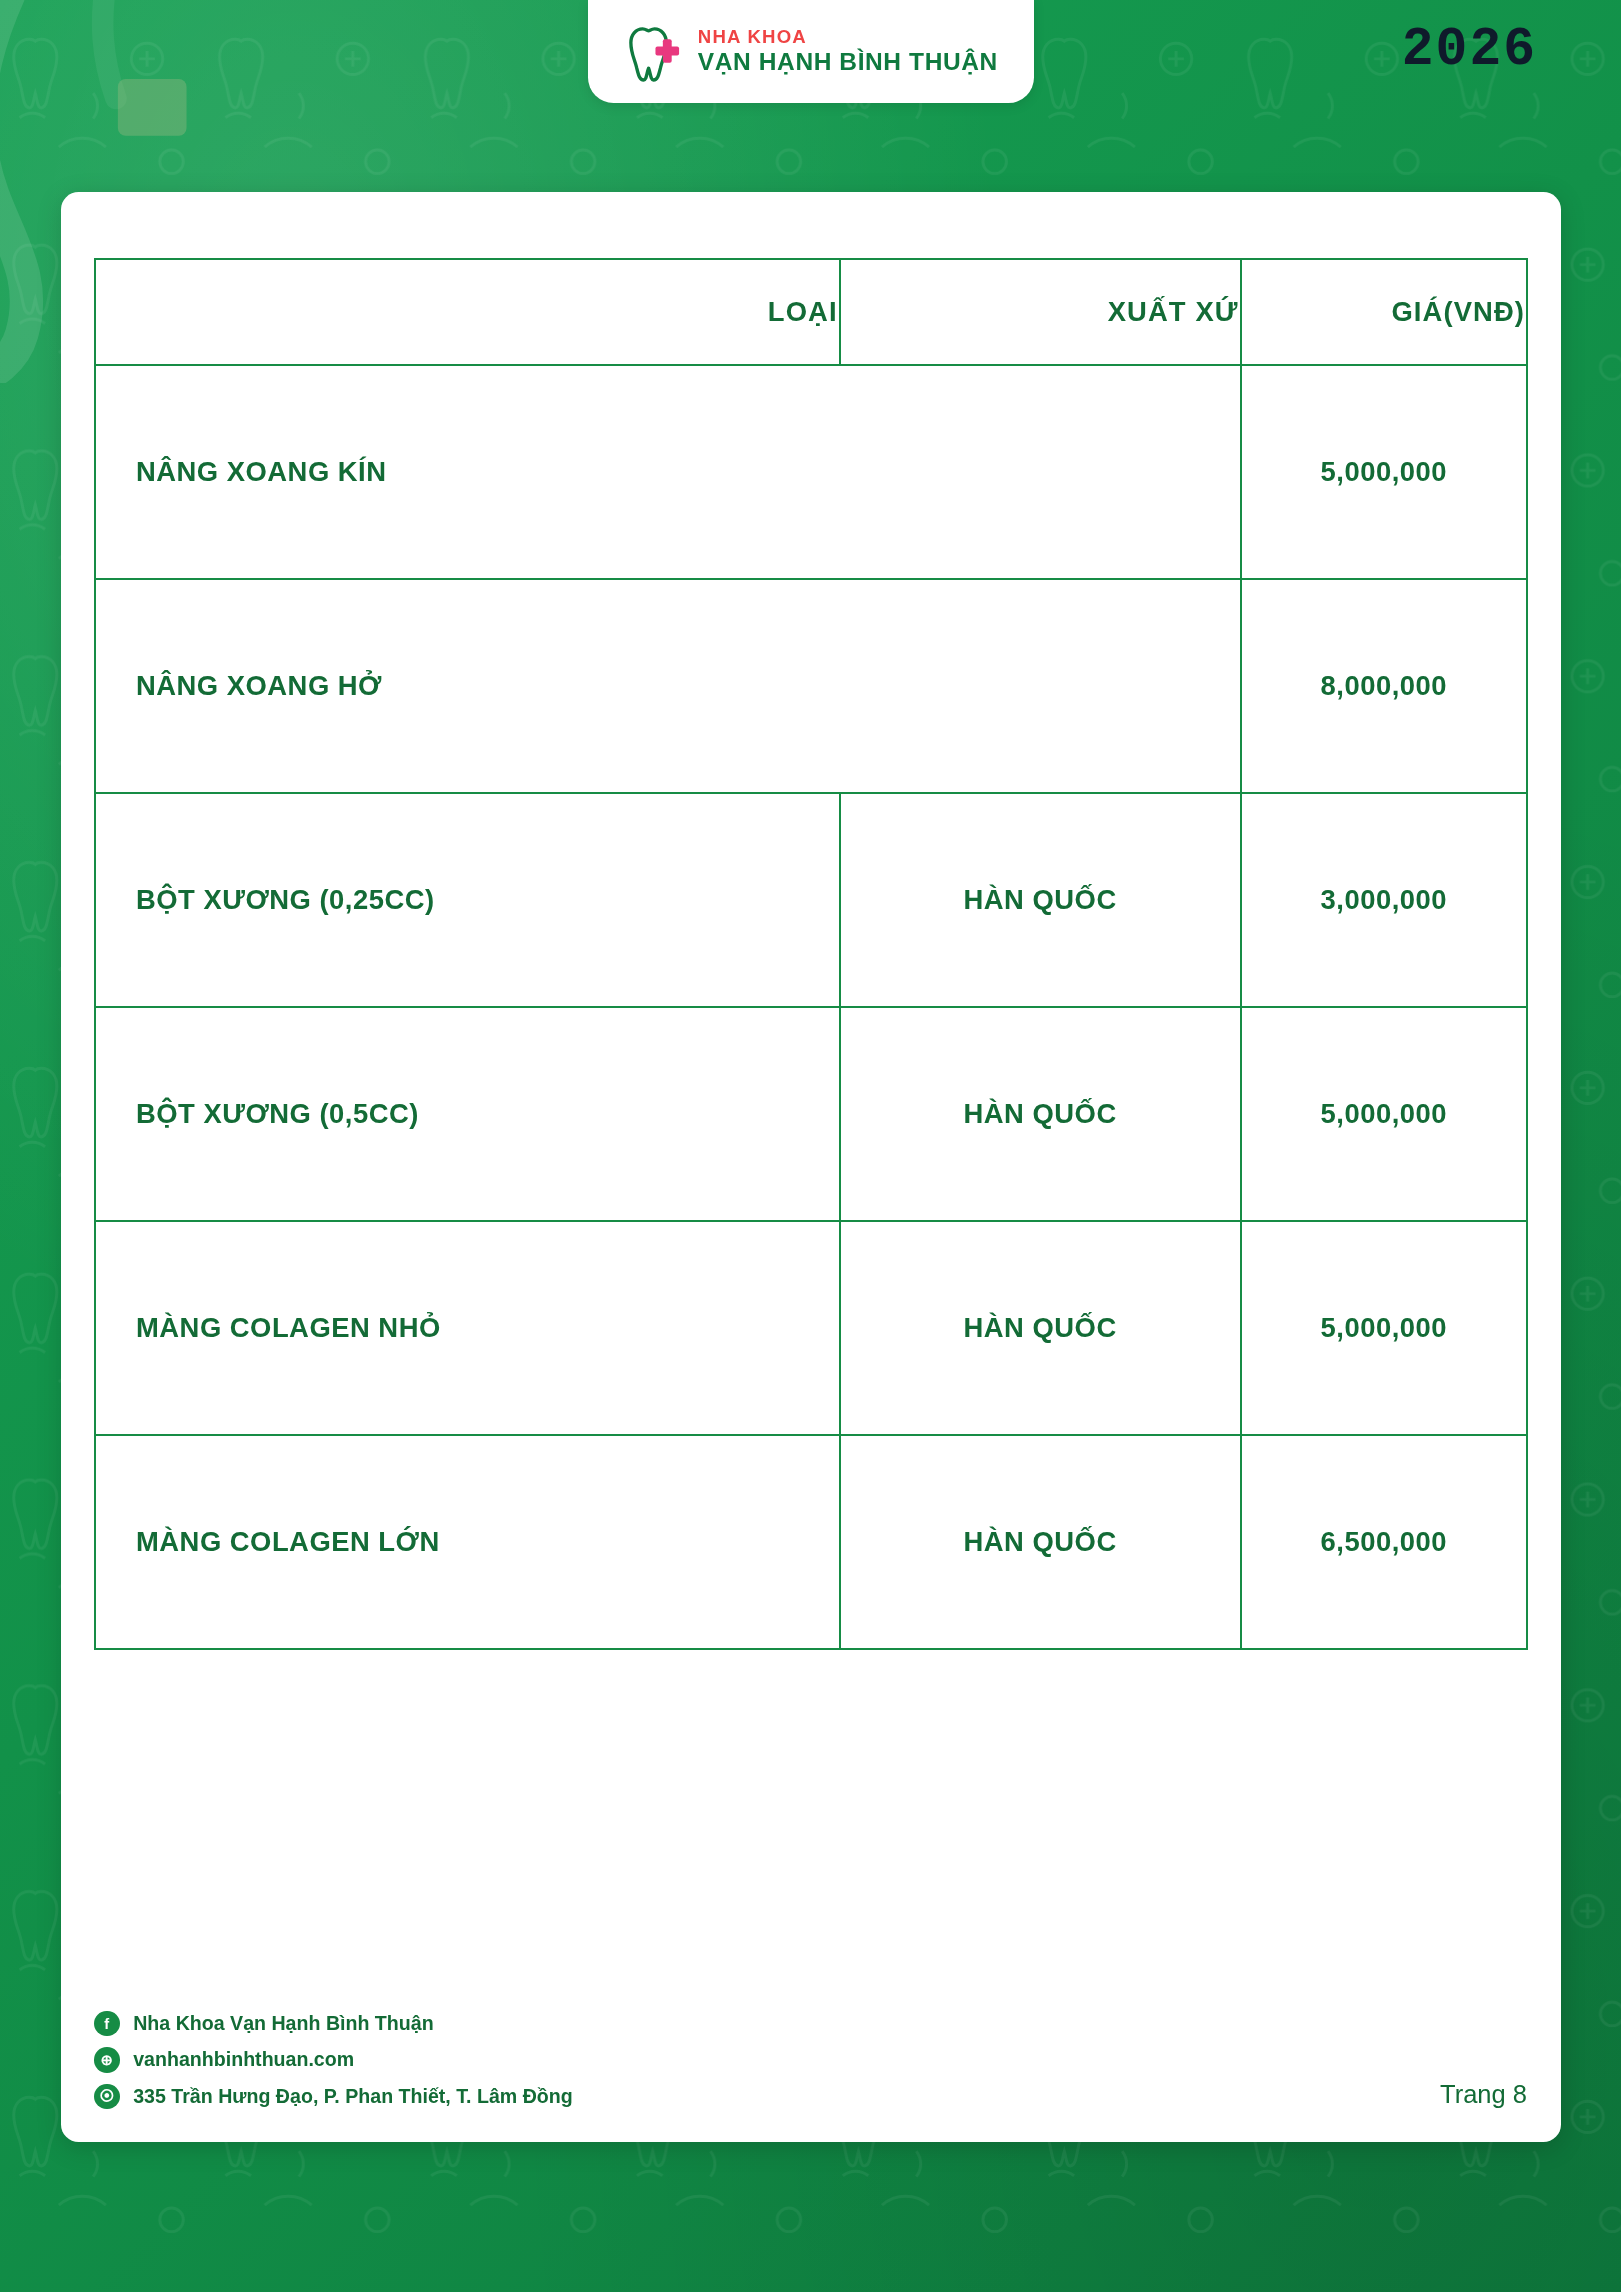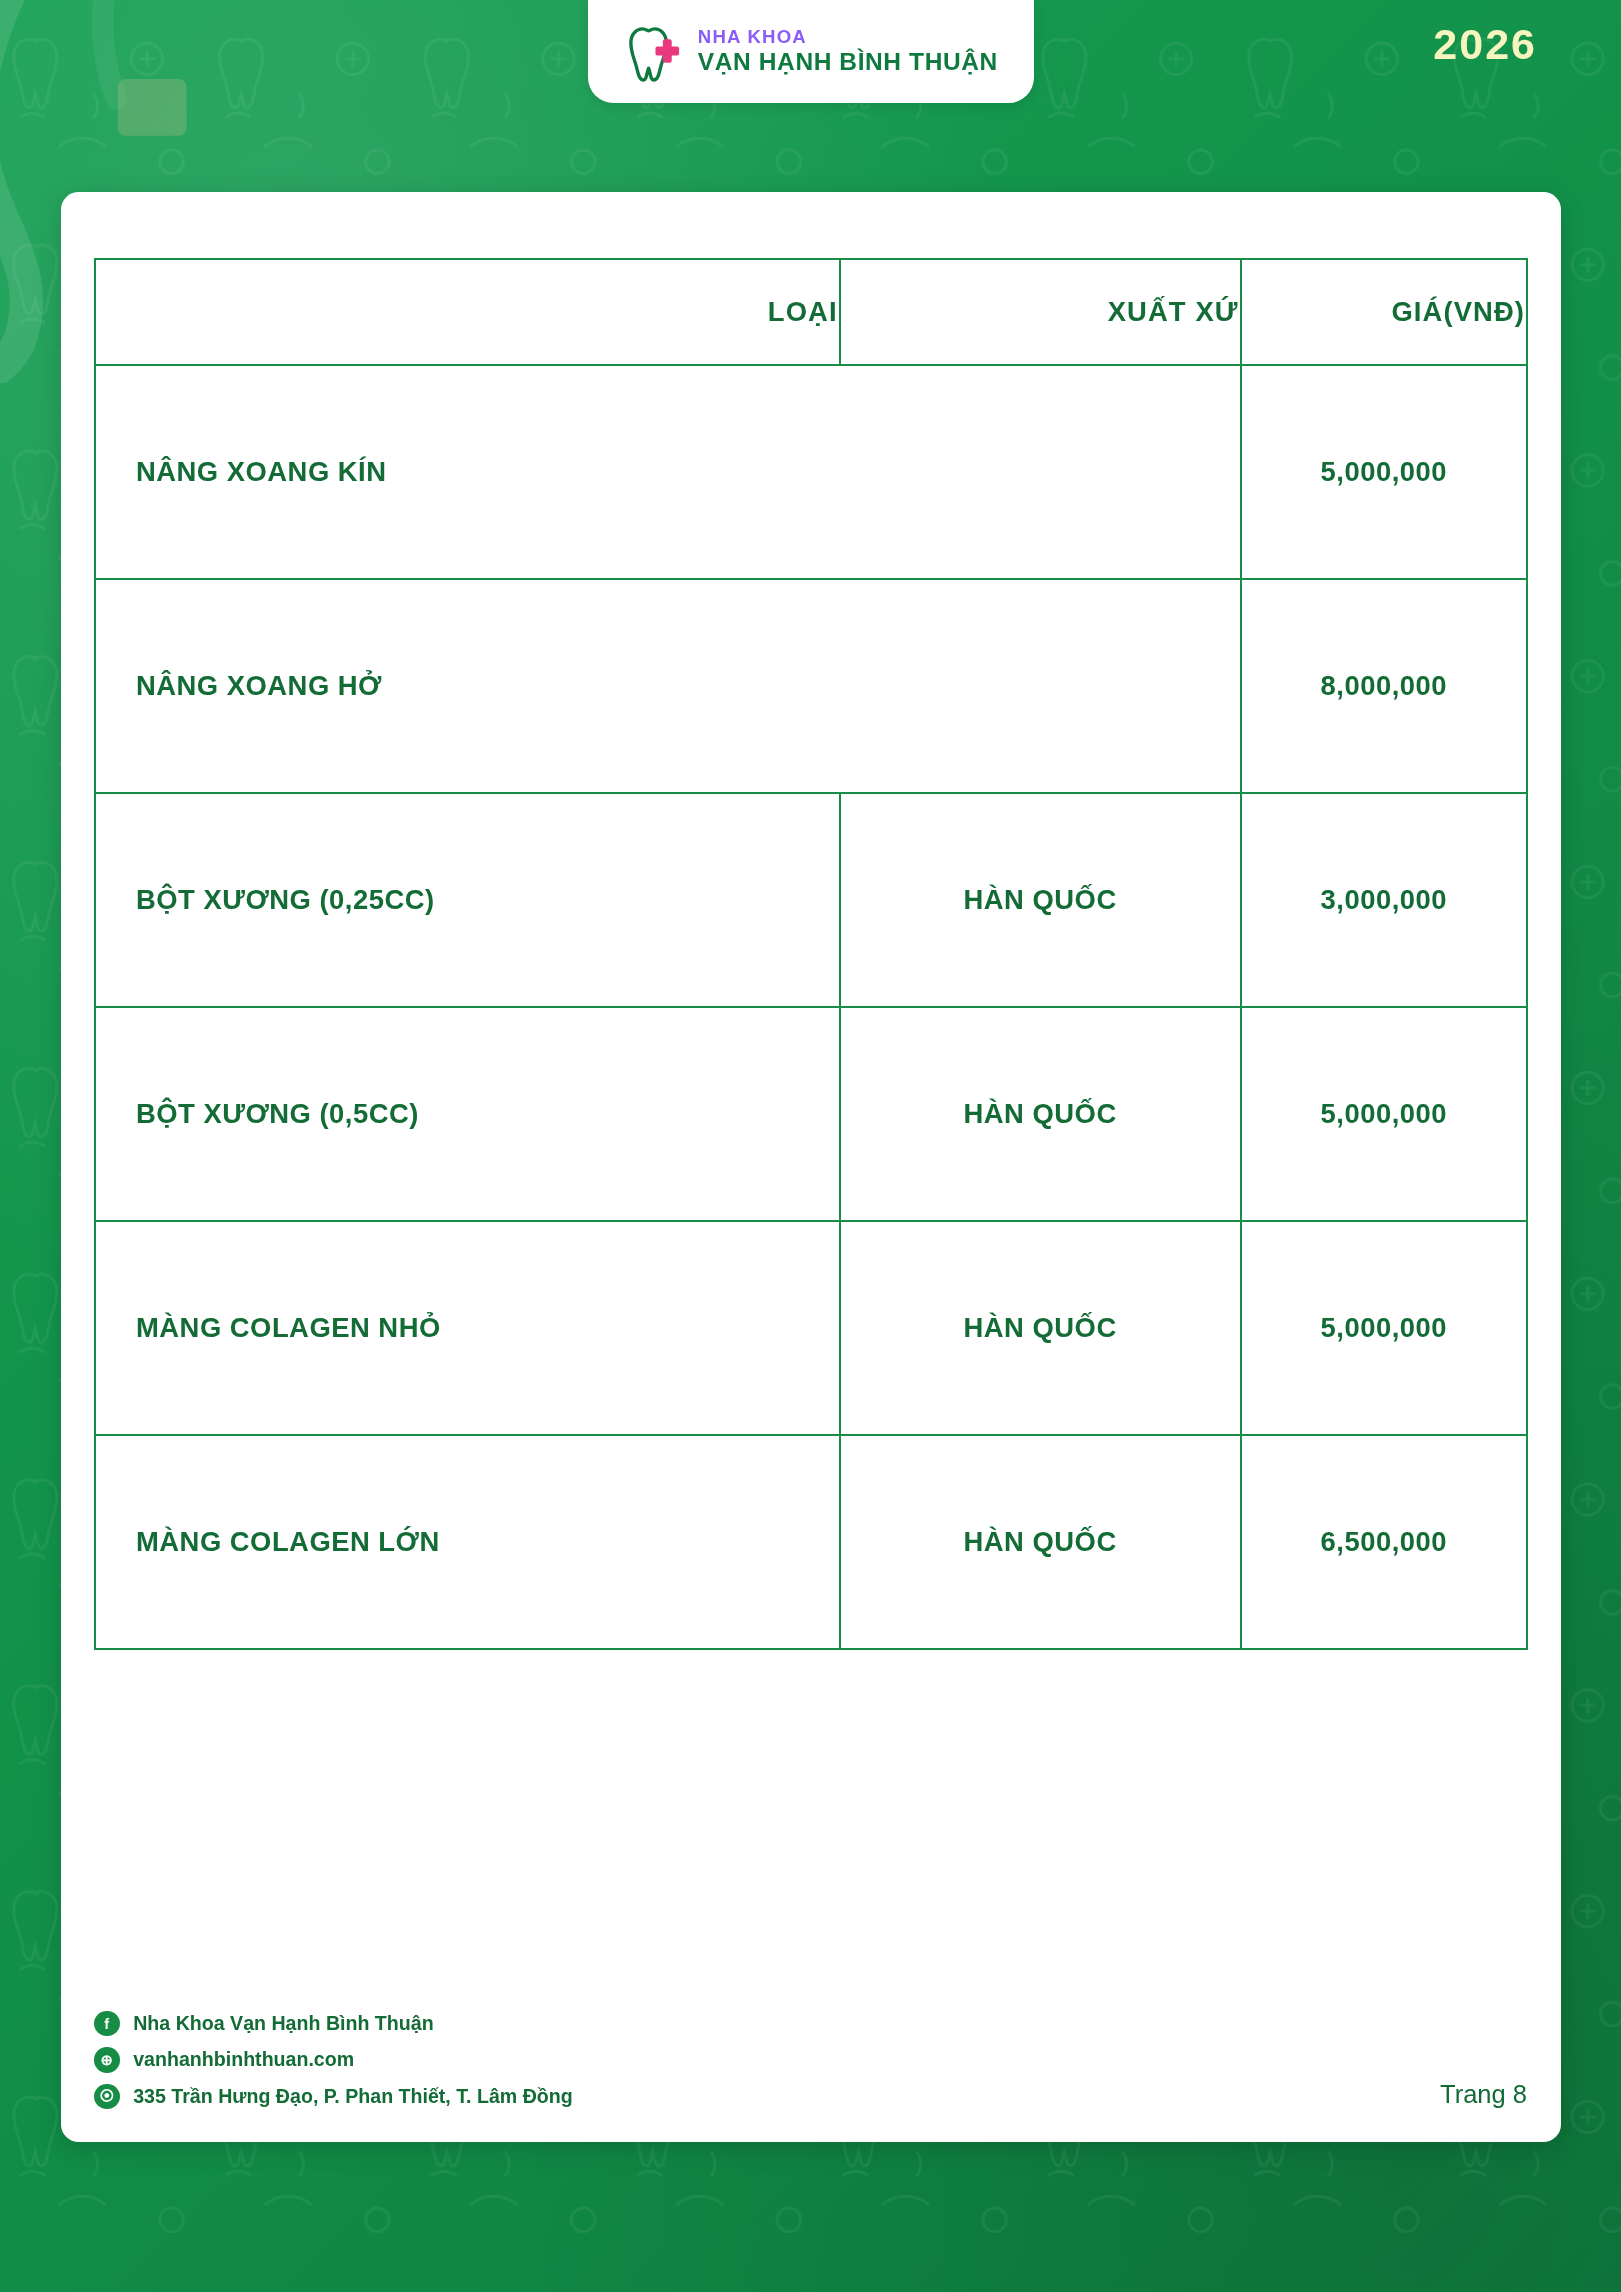--- a/index.html
+++ b/index.html
@@ -54,32 +54,32 @@
     border-radius: 0 0 25.5px 25.5px;
     display: flex;
     align-items: center;
     justify-content: center;
     gap: 13.7px;
     box-shadow: 0 2.9px 11.8px rgba(0,0,0,.10);
   }
   .logo-mark { width: 61px; height: 61px; position: relative; flex: 0 0 auto; }
   .logo-text { display: flex; flex-direction: column; justify-content: center; line-height: 1.12; }
   .logo-line1 {
-    color: #8b5cf6; font-weight: 700; font-size: 18.6px; letter-spacing: 1.2px;
+    color: #ef4444; font-weight: 700; font-size: 18.6px; letter-spacing: 1.2px;
   }
   .logo-line2 {
     color: #0f7a3f; font-weight: 700; font-size: 24.5px; letter-spacing: 0.6px;
   }
   .year {
     position: absolute;
     right: 84px; top: 19.6px;
-    font-family: Liberation Sans, sans-serif;
-    font-size: 43px;
-    font-weight: 700;
-    color: #fef9c3;
+    font-family: Liberation Mono, monospace;
+    font-size: 53px;
+    font-weight: 700;
+    color: #0f172a;
     letter-spacing: 2px;
     opacity: .97;
   }
 
   
   .sheet {
     position: absolute;
     left: 61px;
     top: 192px;
     width: 1500px;

